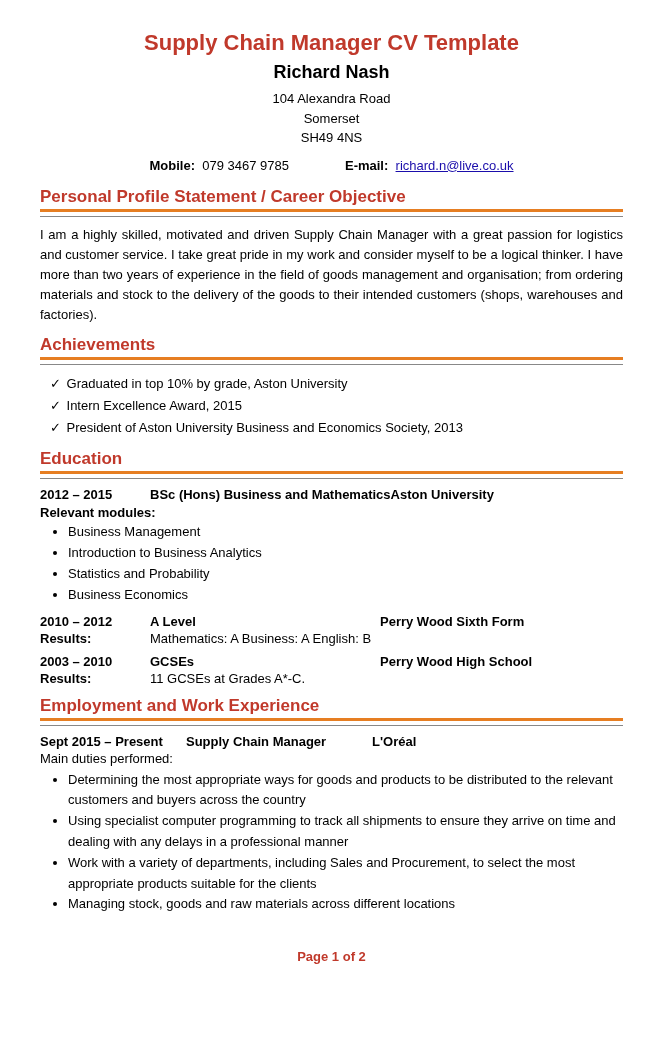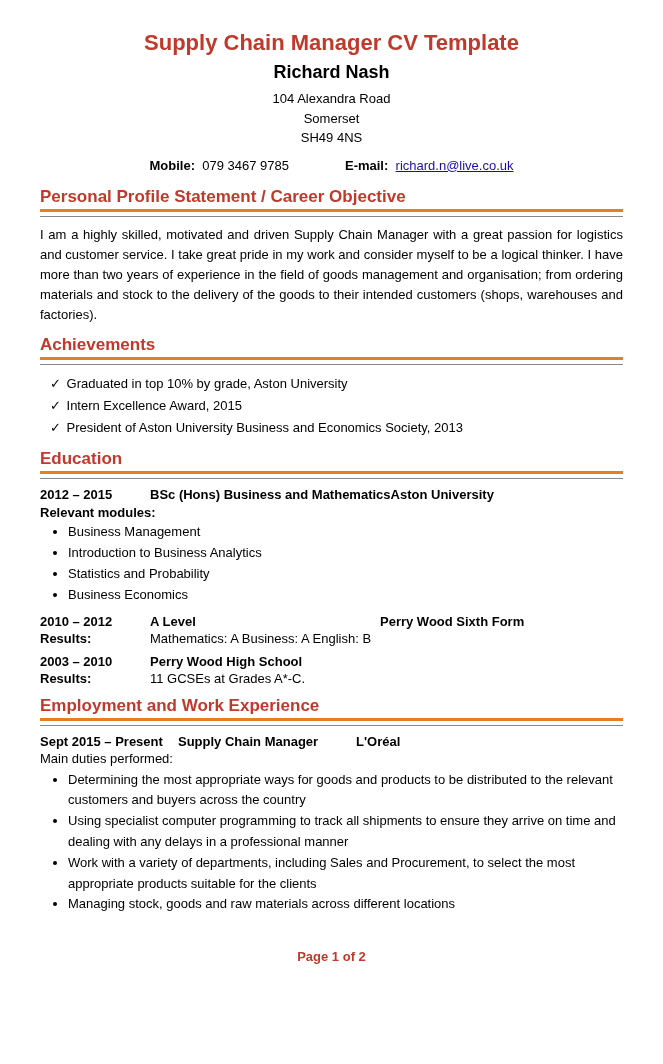--- a/index.html
+++ b/index.html
@@ -108,21 +108,21 @@
       list-style: disc;
       padding-left: 28px;
       margin-bottom: 8px;
     }
     .bullet-list li {
       font-size: 13px;
       line-height: 1.6;
     }
     .emp-row {
       display: flex;
-      gap: 8px;
+      gap: 16px;
       font-size: 13px;
       margin-bottom: 2px;
     }
     .emp-years {
       min-width: 130px;
       font-weight: bold;
     }
     .emp-title {
       min-width: 170px;
       font-weight: bold;
@@ -212,20 +212,21 @@
       <span class="edu-years">2010 – 2012</span>
       <span class="edu-degree">A Level</span>
       <span class="edu-institution">Perry Wood Sixth Form</span>
     </div>
     <div class="edu-results-row">
       <span class="edu-results-label">Results:</span>
       <span class="edu-results-value">Mathematics: A   Business: A   English: B</span>
     </div>
     <div class="edu-row">
       <span class="edu-years">2003 – 2010</span>
+      <span class="edu-degree">GCSEs</span>
       <span class="edu-institution">Perry Wood High School</span>
     </div>
     <div class="edu-results-row">
       <span class="edu-results-label">Results:</span>
       <span class="edu-results-value">11 GCSEs at Grades A*-C.</span>
     </div>
   </div>
 
 <div class="section-header">Employment and Work Experience</div>
 <hr class="section-divider">

